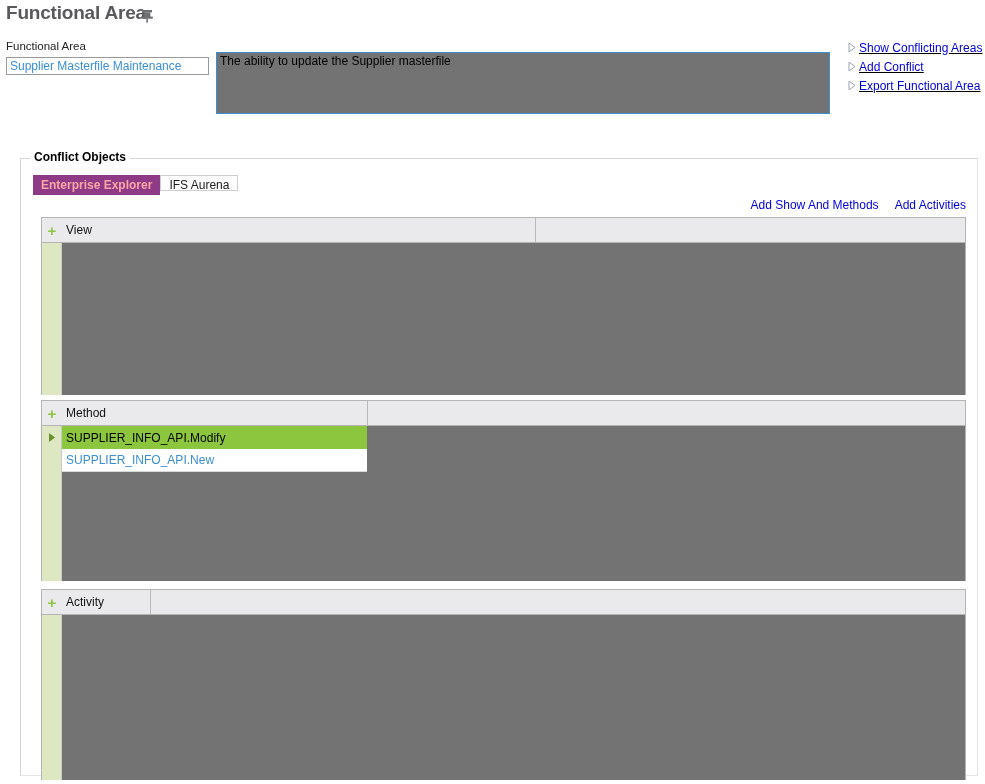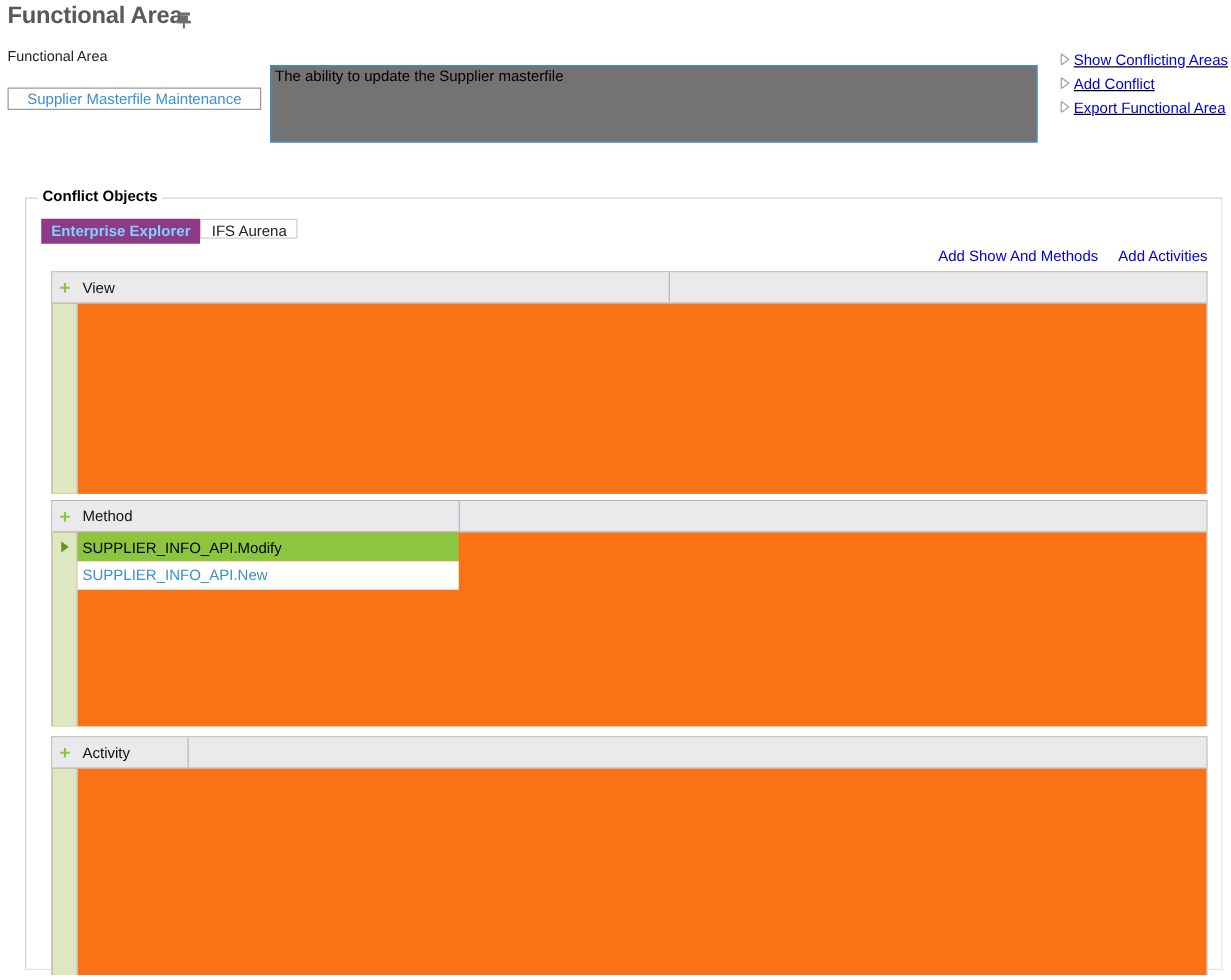--- a/index.html
+++ b/index.html
@@ -27,30 +27,29 @@
 
   
   .field-label {
     position: absolute;
     font-size: 11.5px; color: #222; white-space: nowrap;
   }
   .fa-label { left: 6px; top: 40px; }
   .desc-label { left: 217px; top: 56px; padding-left: 48px; }
 
   .fa-input {
-    position: absolute; left: 6px; top: 70px;
+    position: absolute; left: 6px; top: 57px;
     width: 203px; height: 18px;
     border: 1px solid #9a9a9a;
     background: #ffffff;
     color: #3b8fd4;
     font-family: "Liberation Sans", sans-serif;
     font-size: 12px;
     padding: 0 3px;
     outline: none;
-    text-align: center;
   }
   .desc-box {
     position: absolute; left: 216px; top: 52px;
     width: 614px; height: 62px;
     border: 1px solid #3b8fd4;
     background: #737373;
     padding: 1px 3px;
     font-family: "Liberation Sans", sans-serif;
     font-size: 12px;
     color: #000;
@@ -99,21 +98,21 @@
   .tabstrip { position: absolute; left: 33px; top: 175px; display: flex; }
   .tab {
     height: 20px; line-height: 20px;
     padding: 0 8px;
     font-size: 12px;
     cursor: pointer;
     user-select: none;
   }
   .tab.active {
     background: #8e3a87;
-    color: #7dd3fc;
+    color: #fca5a5;
     font-weight: bold;
   }
   .tab.inactive {
     background: #fdfdfd;
     color: #222;
     border: 1px solid #cfcfcf;
     line-height: 18px;
     height: 16px;
   }
 
@@ -146,21 +145,21 @@
   .hcell.first { border-right: 1px solid #b9b9bd; }
   .plus-icon {
     width: 18px; flex: 0 0 18px;
     display: flex; align-items: center; justify-content: center;
     font-size: 15px; font-weight: bold; color: #8cc63f;
     line-height: 1;
     padding-left: 2px;
   }
   .hlabel { padding-left: 6px; }
 
-  .grid-body { display: flex; background: #f97316; }
+  .grid-body { display: flex; background: #737373; }
   .gutter {
     width: 20px; flex: 0 0 20px;
     background: #dde8c2;
     border-right: 1px solid #c9c9c9;
   }
   .rows { flex: 1 1 auto; position: relative; }
 
   .row {
     display: flex; align-items: center;
     height: 23px;

